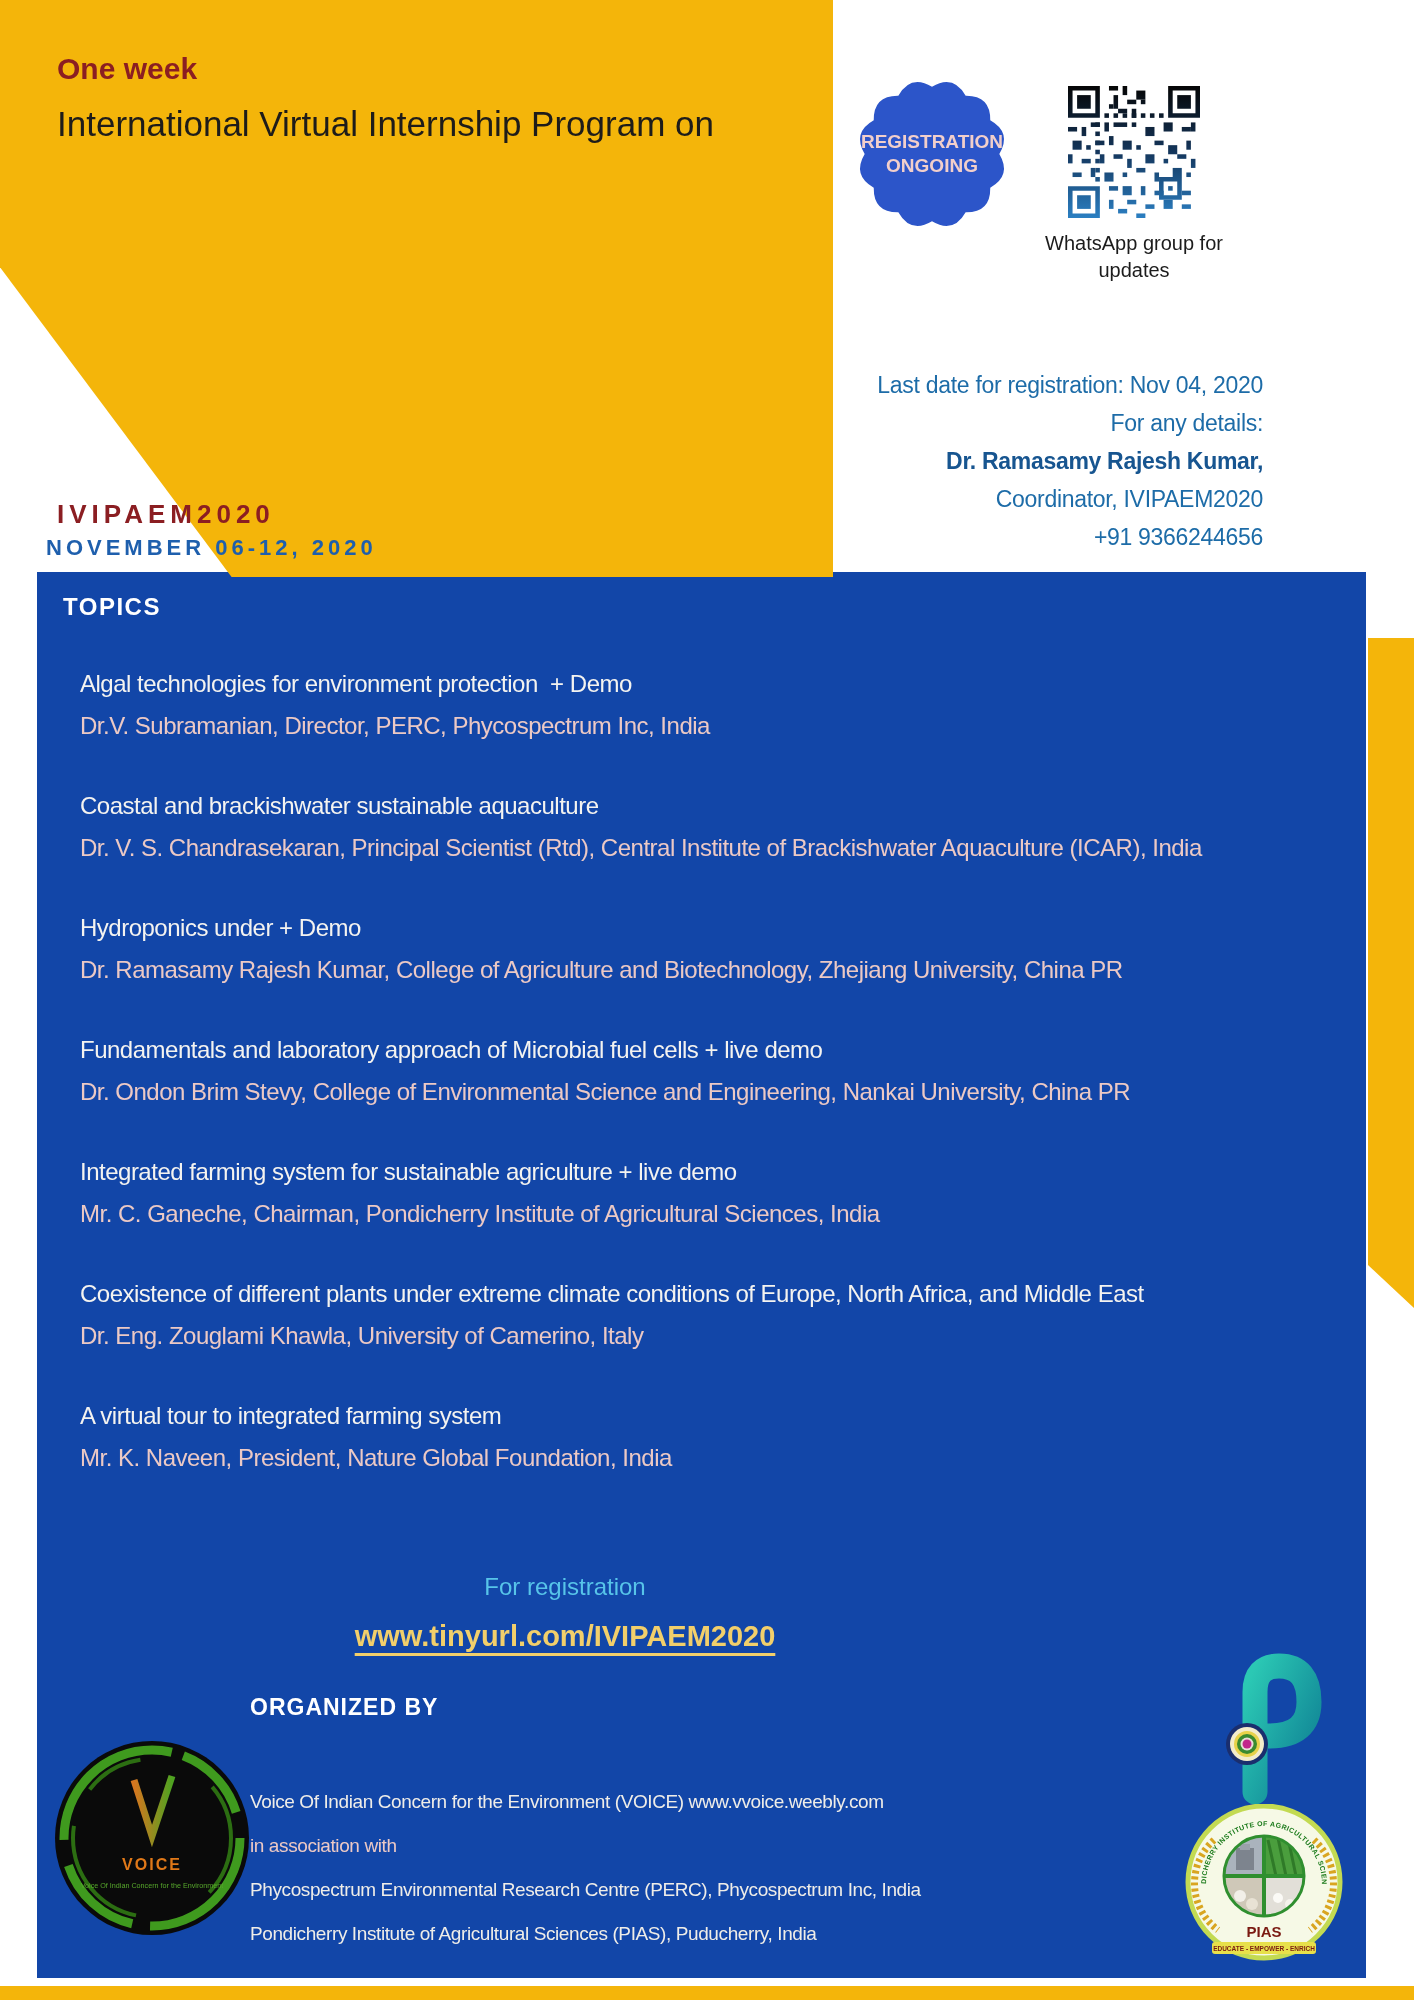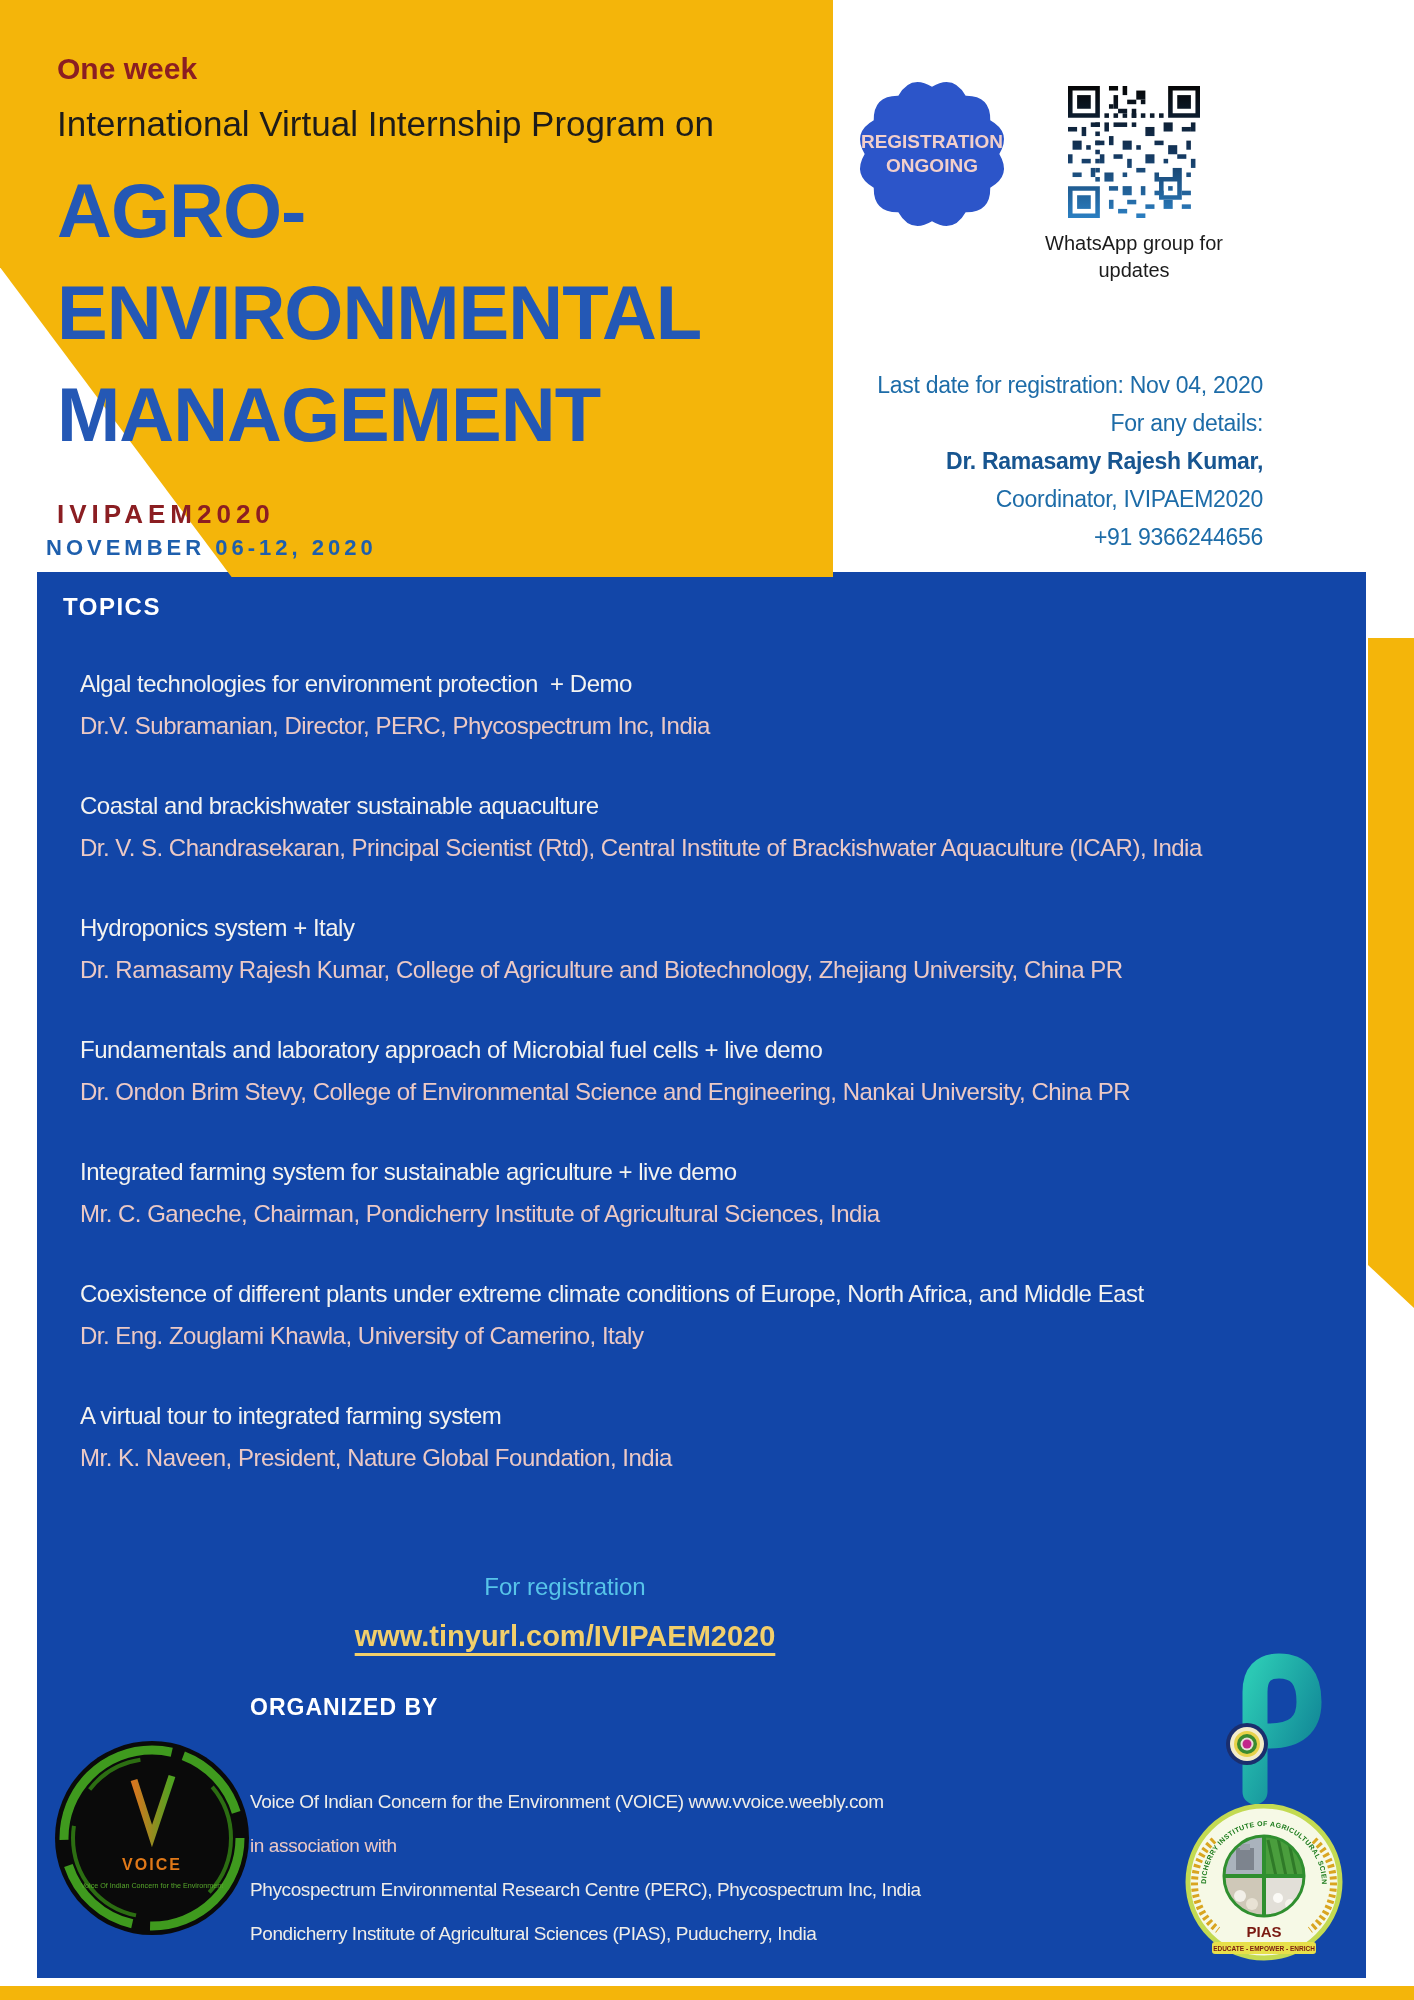--- a/index.html
+++ b/index.html
@@ -66,25 +66,20 @@
 <div id="poster">
 
   <div class="blue-panel"></div>
   <div class="yellow-header"></div>
   <div class="right-strip"></div>
   <div class="right-strip-diag"></div>
   <div class="bottom-bar"></div>
 
   <div class="one-week">One week</div>
   <div class="program-line">International Virtual Internship Program on</div>
-  <div class="main-title">
-    <div>AGRO-</div>
-    <div>ENVIRONMENTAL</div>
-    <div>MANAGEMENT</div>
-  </div>
   <div class="acronym">IVIPAEM2020</div>
   <div class="dates">NOVEMBER 06-12, 2020</div>
 
   <svg class="badge" viewBox="-5 -5 190 190">
     <path fill="#2C55C9" d="M168,90 Q182.7,114.8 157.5,129 Q157.9,157.9 129,157.5 Q114.8,182.7 90,168
       Q65.2,182.7 51,157.5 Q22.1,157.9 22.5,129 Q-2.7,114.8 12,90 Q-2.7,65.2 22.5,51
       Q22.1,22.1 51,22.5 Q65.2,-2.7 90,12 Q114.8,-2.7 129,22.5 Q157.9,22.1 157.5,51
       Q182.7,65.2 168,90 Z"></path>
   </svg>
   <div class="badge-label">
@@ -200,21 +195,21 @@
   <div class="topics">
     <div class="topic">
       <div class="topic-title">Algal technologies for environment protection  + Demo</div>
       <div class="topic-speaker">Dr.V. Subramanian, Director, PERC, Phycospectrum Inc, India</div>
     </div>
     <div class="topic">
       <div class="topic-title">Coastal and brackishwater sustainable aquaculture</div>
       <div class="topic-speaker">Dr. V. S. Chandrasekaran, Principal Scientist (Rtd), Central Institute of Brackishwater Aquaculture (ICAR), India</div>
     </div>
     <div class="topic">
-      <div class="topic-title">Hydroponics system + Italy</div>
+      <div class="topic-title">Hydroponics under + Demo</div>
       <div class="topic-speaker">Dr. Ramasamy Rajesh Kumar, College of Agriculture and Biotechnology, Zhejiang University, China PR</div>
     </div>
     <div class="topic">
       <div class="topic-title">Fundamentals and laboratory approach of Microbial fuel cells + live demo</div>
       <div class="topic-speaker">Dr. Ondon Brim Stevy, College of Environmental Science and Engineering, Nankai University, China PR</div>
     </div>
     <div class="topic">
       <div class="topic-title">Integrated farming system for sustainable agriculture + live demo</div>
       <div class="topic-speaker">Mr. C. Ganeche, Chairman, Pondicherry Institute of Agricultural Sciences, India</div>
     </div>

